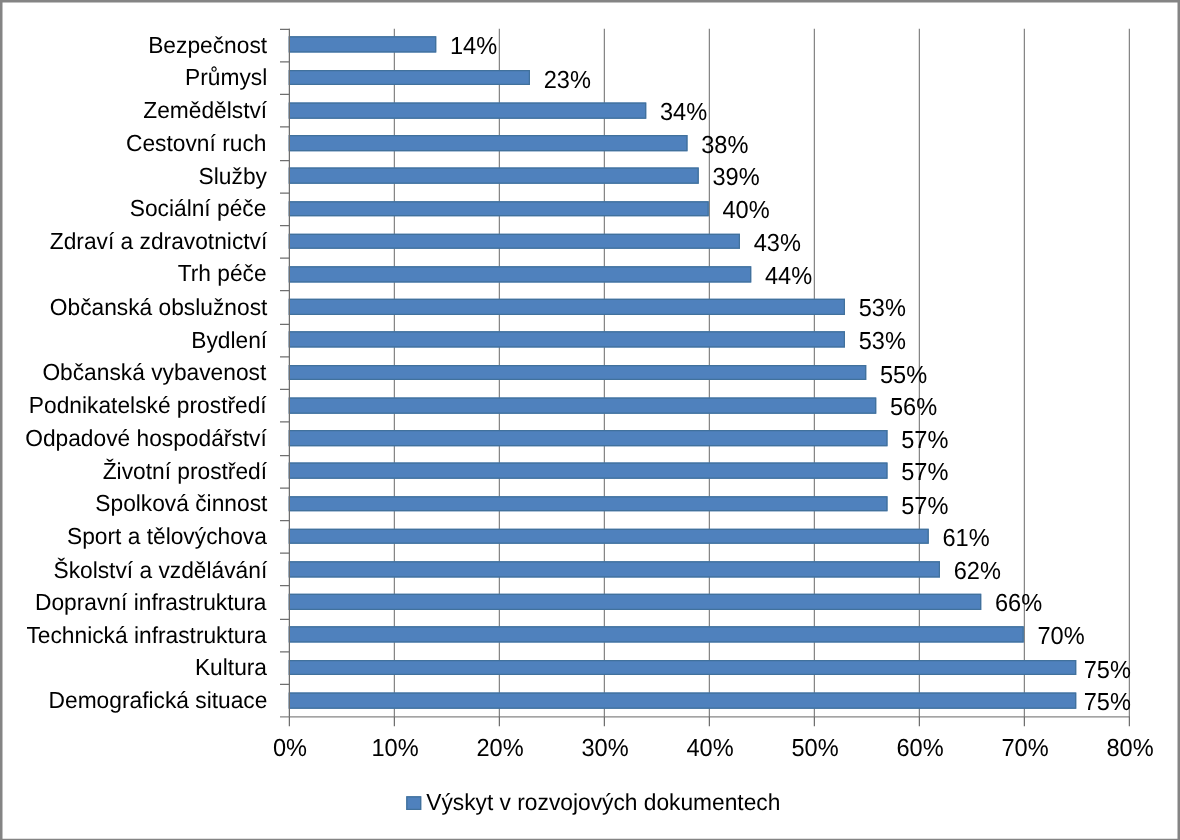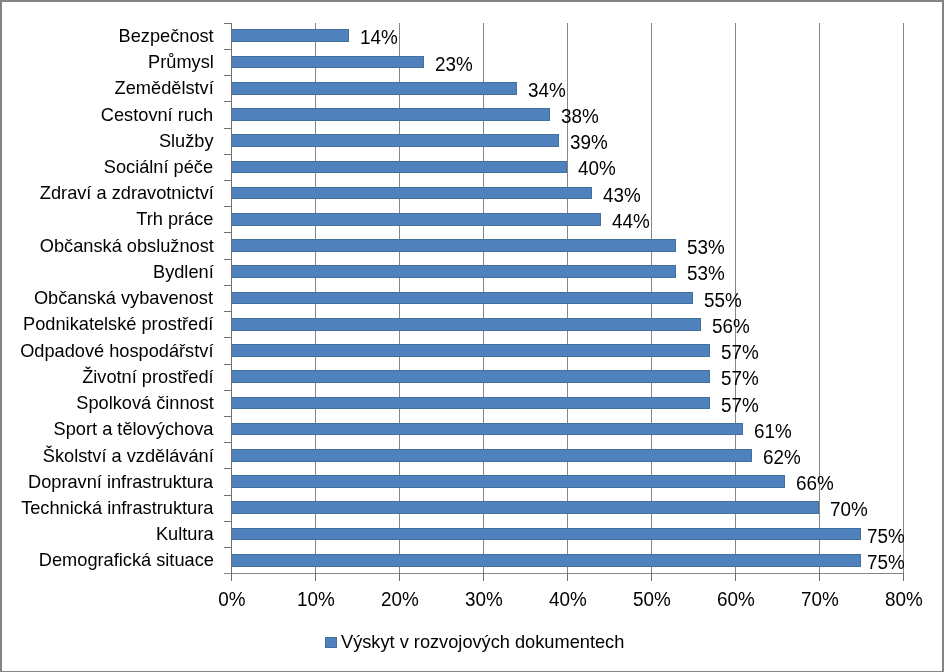--- a/index.html
+++ b/index.html
@@ -217,21 +217,21 @@
     <div class="ytick" style="top: 127.514px;"></div>
     <div class="cat-label" style="right: 730.5px; top: 131.779px;">Služby</div>
     <div class="val-label" style="left: 569.6px; top: 133.229px;">39%</div>
     <div class="ytick" style="top: 153.743px;"></div>
     <div class="cat-label" style="right: 730.5px; top: 158.007px;">Sociální péče</div>
     <div class="val-label" style="left: 578px; top: 159.457px;">40%</div>
     <div class="ytick" style="top: 179.971px;"></div>
     <div class="cat-label" style="right: 730.5px; top: 184.236px;">Zdraví a zdravotnictví</div>
     <div class="val-label" style="left: 603.2px; top: 185.686px;">43%</div>
     <div class="ytick" style="top: 206.2px;"></div>
-    <div class="cat-label" style="right: 730.5px; top: 210.464px;">Trh práce</div>
+    <div class="cat-label" style="right: 730.5px; top: 210.464px;">Trh péče</div>
     <div class="val-label" style="left: 611.6px; top: 211.914px;">44%</div>
     <div class="ytick" style="top: 232.429px;"></div>
     <div class="cat-label" style="right: 730.5px; top: 236.693px;">Občanská obslužnost</div>
     <div class="val-label" style="left: 687.2px; top: 238.143px;">53%</div>
     <div class="ytick" style="top: 258.657px;"></div>
     <div class="cat-label" style="right: 730.5px; top: 262.921px;">Bydlení</div>
     <div class="val-label" style="left: 687.2px; top: 264.371px;">53%</div>
     <div class="ytick" style="top: 284.886px;"></div>
     <div class="cat-label" style="right: 730.5px; top: 289.15px;">Občanská vybavenost</div>
     <div class="val-label" style="left: 704px; top: 290.6px;">55%</div>

